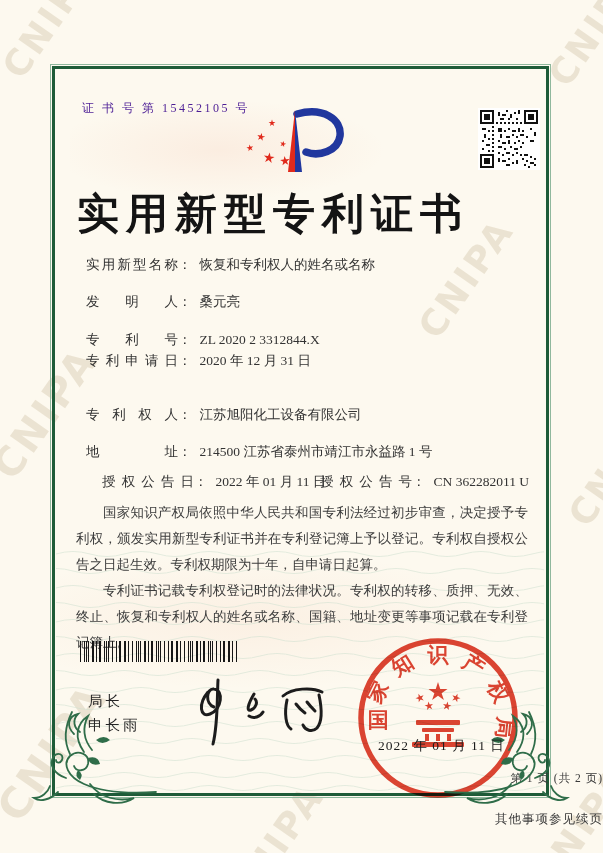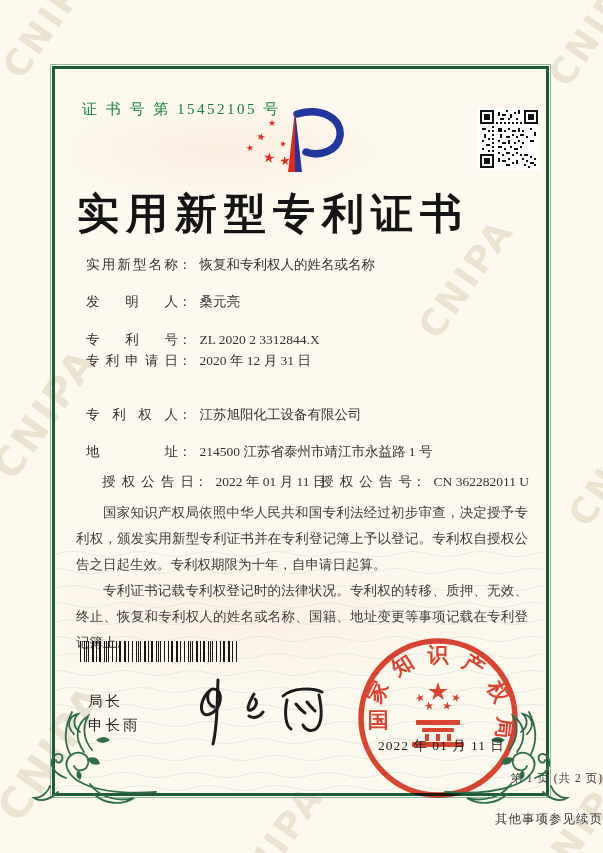--- a/index.html
+++ b/index.html
@@ -13,21 +13,21 @@
     position:absolute;font-family:"DejaVu Sans",sans-serif;font-weight:bold;
     font-size:36px;letter-spacing:3px;color:rgba(187,166,128,0.26);
     transform:rotate(-55deg);white-space:nowrap;pointer-events:none;
   }
   .tint{position:absolute;pointer-events:none;}
   
   .frame{position:absolute;left:50px;top:64px;width:499px;height:732px;border:1px solid #8fb89d;}
   .frame-inner{position:absolute;inset:1px;border:3px solid #1e5b38;}
   .guilloche{position:absolute;left:56px;top:548px;opacity:.55;pointer-events:none;}
   
-  .cert-no{position:absolute;left:82px;top:100px;font-size:15px;letter-spacing:2.5px;color:#15803d;}
+  .cert-no{position:absolute;left:82px;top:100px;font-size:12px;letter-spacing:2.5px;color:#4c1d95;}
   .logo{position:absolute;left:245px;top:106px;}
   .qr{position:absolute;left:478px;top:108px;width:62px;height:62px;background:#fff;padding:2px;box-sizing:border-box;}
   .title{position:absolute;left:0;top:186px;width:546px;text-align:center;
     font-size:42px;font-weight:bold;letter-spacing:7px;color:#141414;}
   
   .frow{position:absolute;left:86px;font-size:13.5px;color:#333;white-space:nowrap;}
   .flabel{display:inline-block;width:92px;text-align:justify;text-align-last:justify;}
   .fcolon{margin-right:8px;}
   .grant-right{position:absolute;left:218px;}
   

